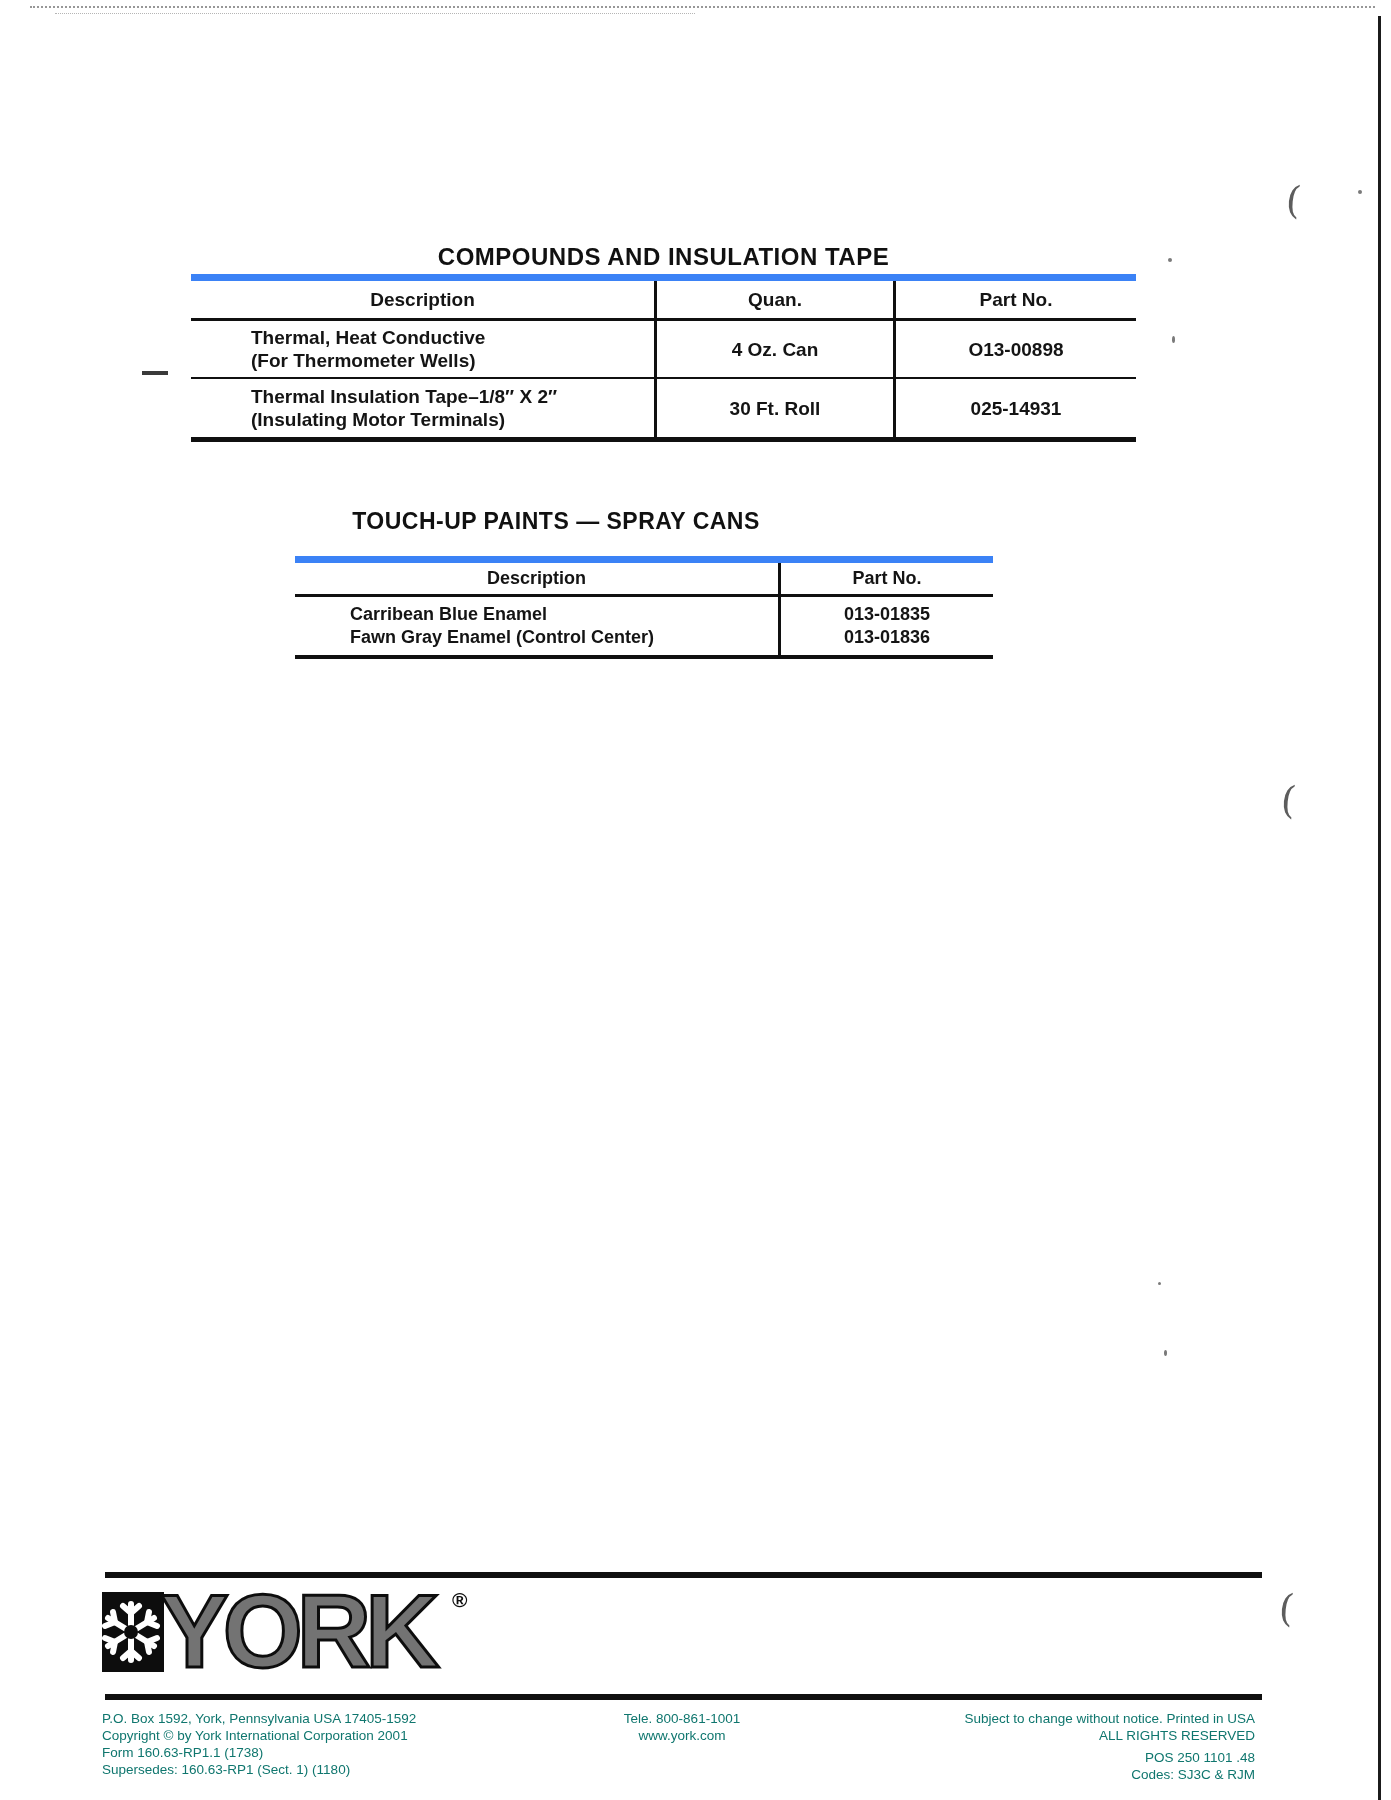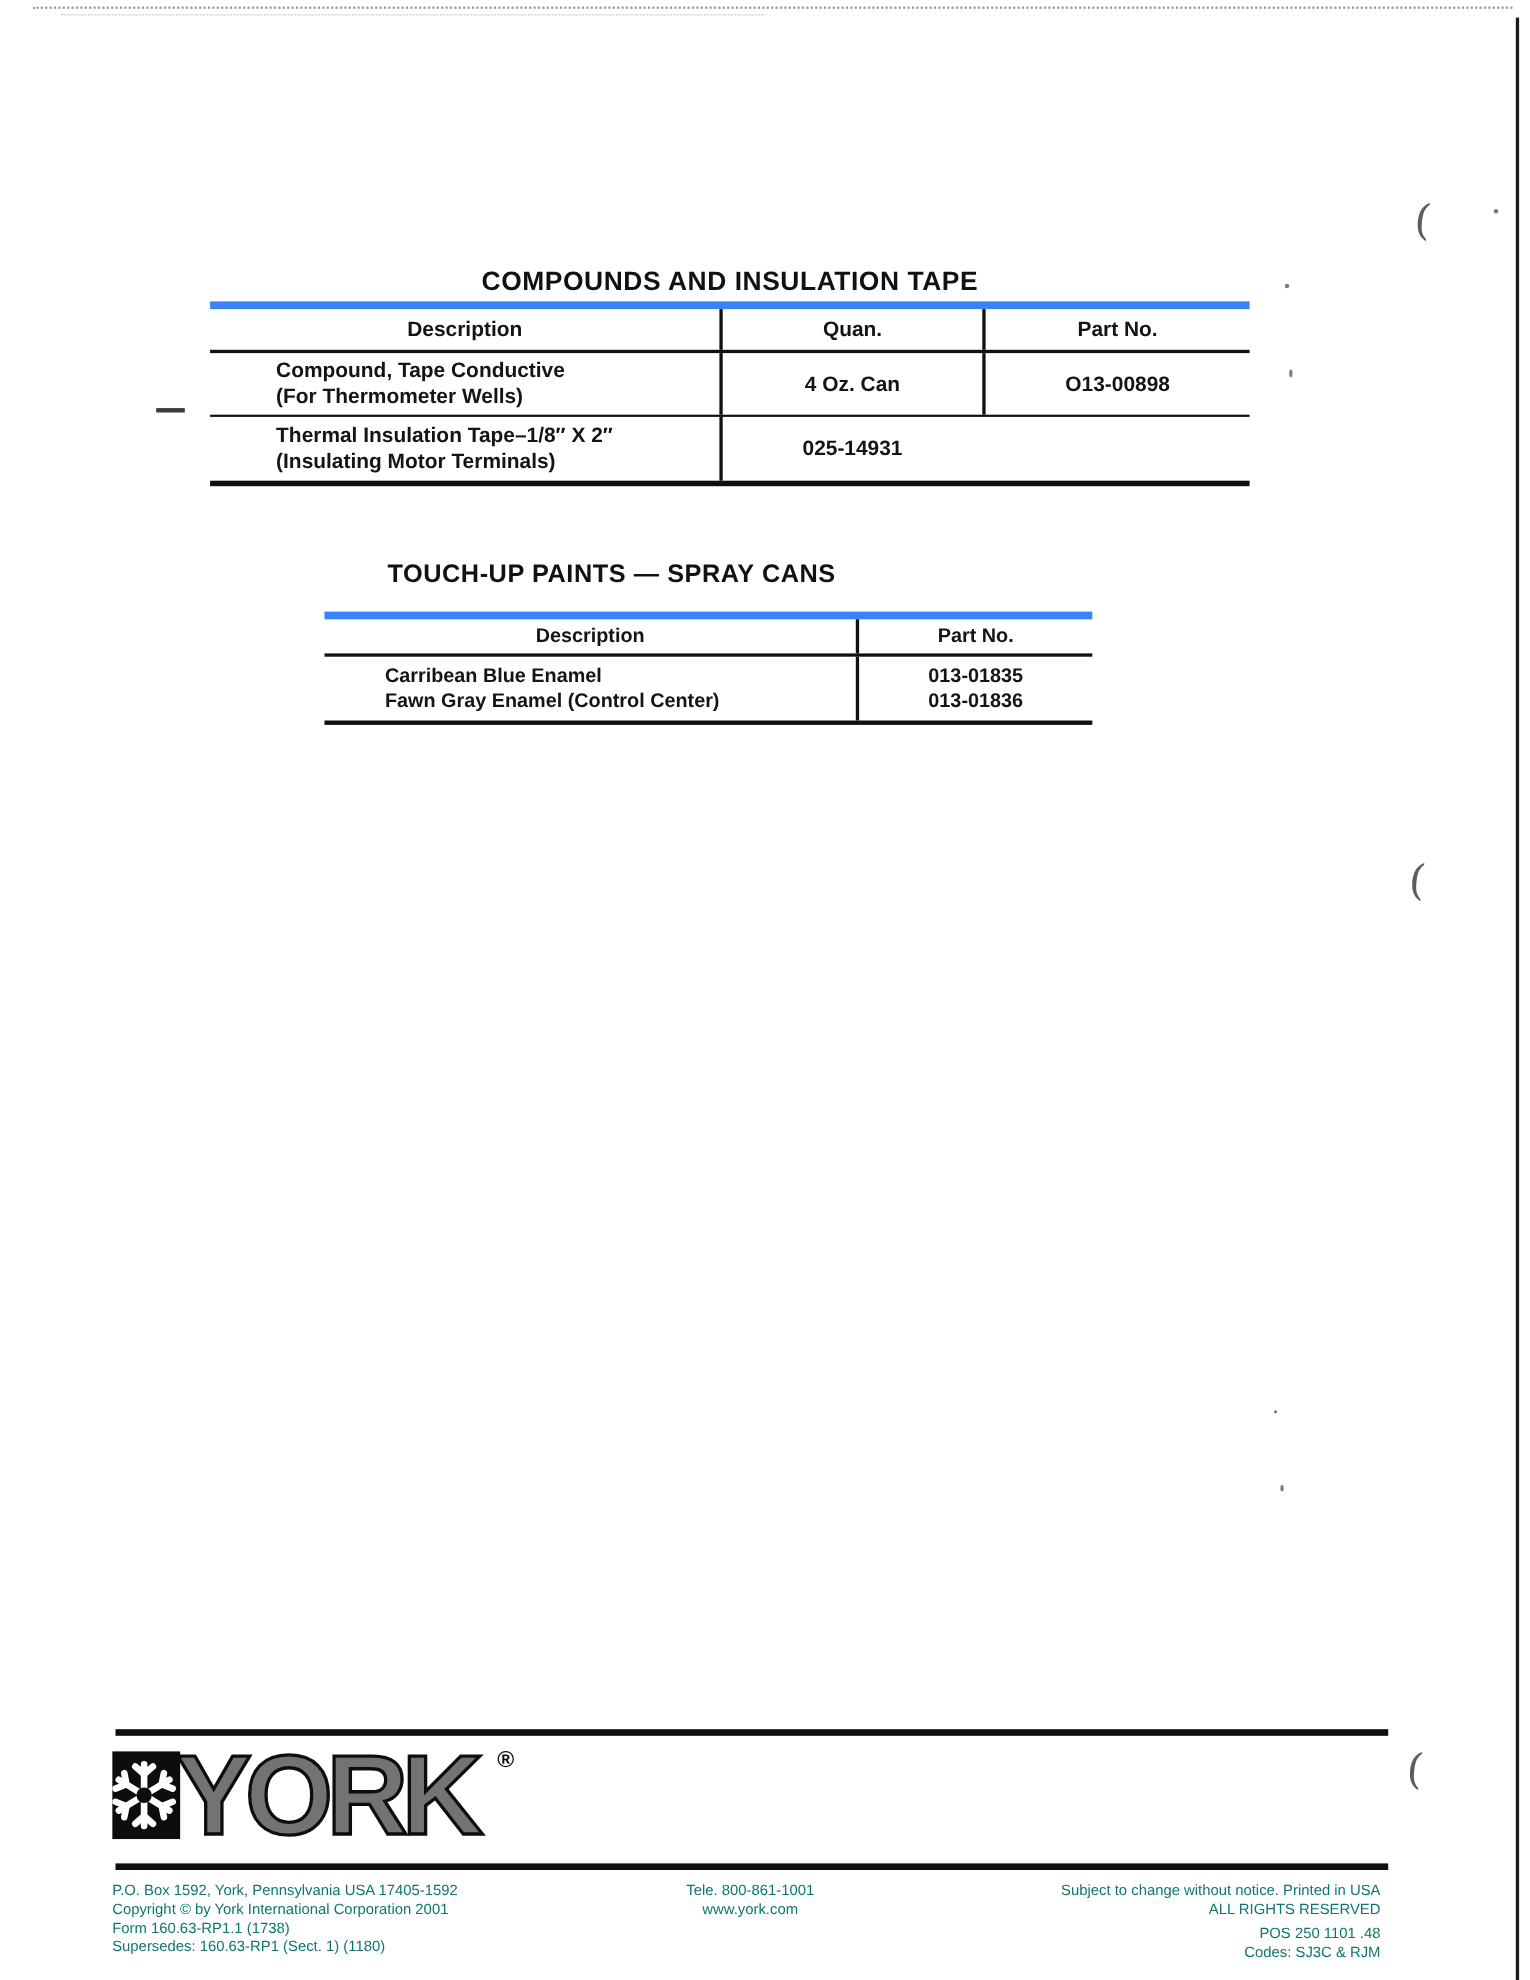--- a/index.html
+++ b/index.html
@@ -86,31 +86,32 @@
   <div class="title t1">COMPOUNDS AND INSULATION TAPE</div>
 
   <div class="tbl tbl1">
     <div class="row hrow">
       <div class="cell center">Description</div>
       <div class="cell center vline">Quan.</div>
       <div class="cell center vline">Part No.</div>
     </div>
     <div class="row r1">
       <div class="cell desc">
-        <span>Compound, Tape Conductive</span>
+        <span>Thermal, Heat Conductive</span>
         <span>(For Thermometer Wells)</span>
       </div>
       <div class="cell center vline">4 Oz. Can</div>
       <div class="cell center vline">O13-00898</div>
     </div>
     <div class="row r2">
       <div class="cell desc">
         <span>Thermal Insulation Tape–1/8″ X 2″</span>
         <span>(Insulating Motor Terminals)</span>
       </div>
+      <div class="cell center vline">30 Ft. Roll</div>
       <div class="cell center vline">025-14931</div>
     </div>
   </div>
 
   <div class="title t2">TOUCH-UP PAINTS — SPRAY CANS</div>
 
   <div class="tbl tbl2">
     <div class="row hrow">
       <div class="cell center">Description</div>
       <div class="cell center vline">Part No.</div>

